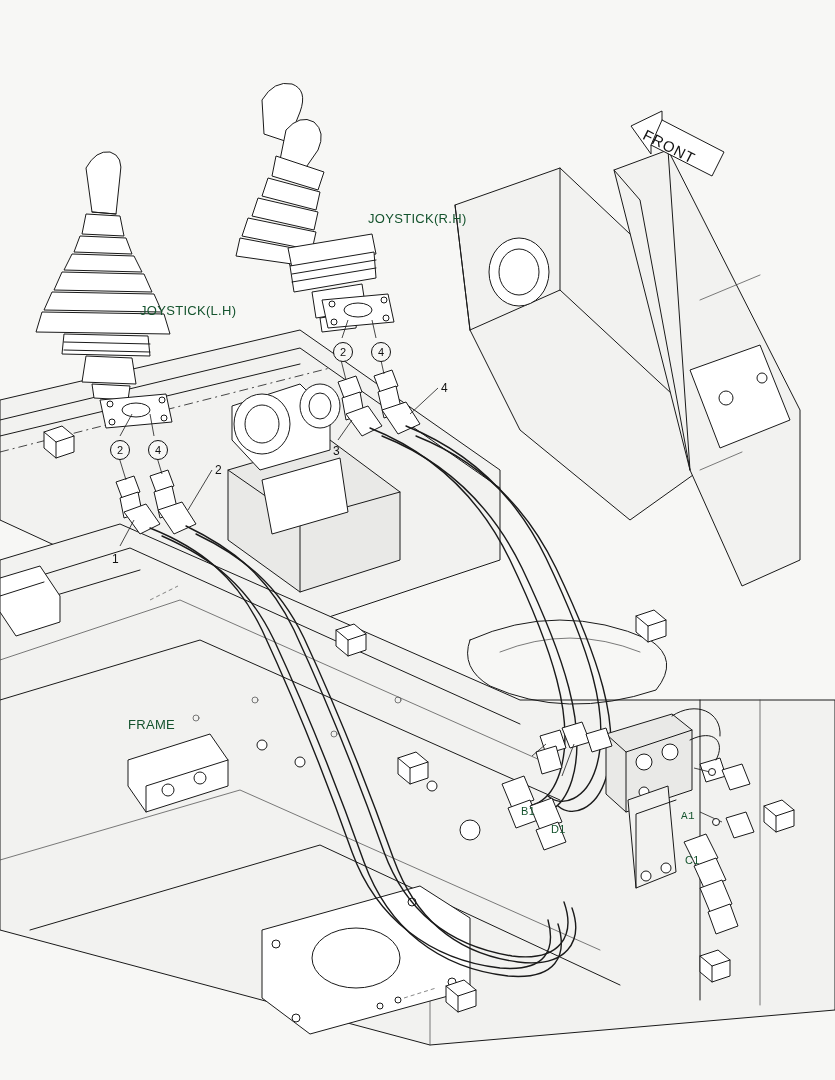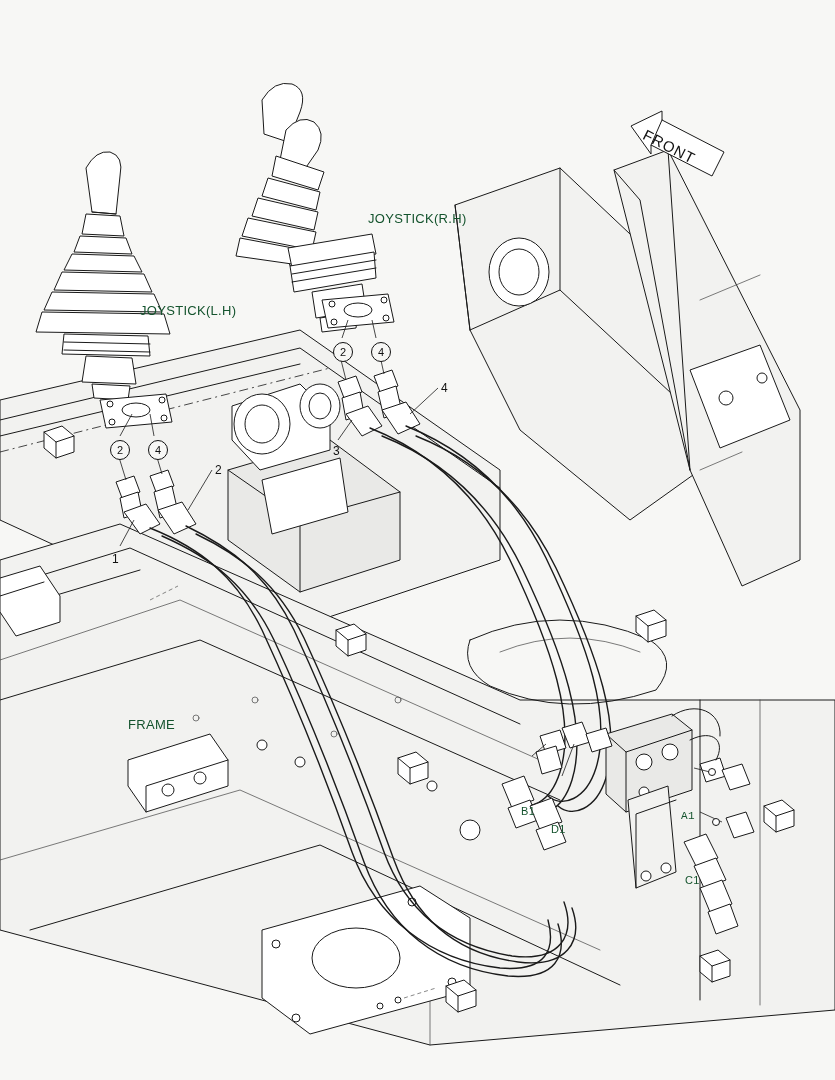--- a/index.html
+++ b/index.html
@@ -348,16 +348,16 @@
     <div class="callout-num" style="left:371px; top:342px;">4</div>
 
     <div class="plain-num" style="left:112px; top:552px;">1</div>
     <div class="plain-num" style="left:215px; top:463px;">2</div>
     <div class="plain-num" style="left:333px; top:444px;">3</div>
     <div class="plain-num" style="left:441px; top:381px;">4</div>
 
     <div class="lbl small" style="left:521px; top:761px;">B1</div>
     <div class="lbl small" style="left:551px; top:779px;">D1</div>
     <div class="lbl small" style="left:681px; top:766px;font-family:Liberation Mono, monospace;">A1</div>
-    <div class="lbl small" style="left:685px; top:830px;">C1</div>
+    <div class="lbl small" style="left:685px; top:810px;">C1</div>
   </div>
 
 </div>
 
 </body></html>

